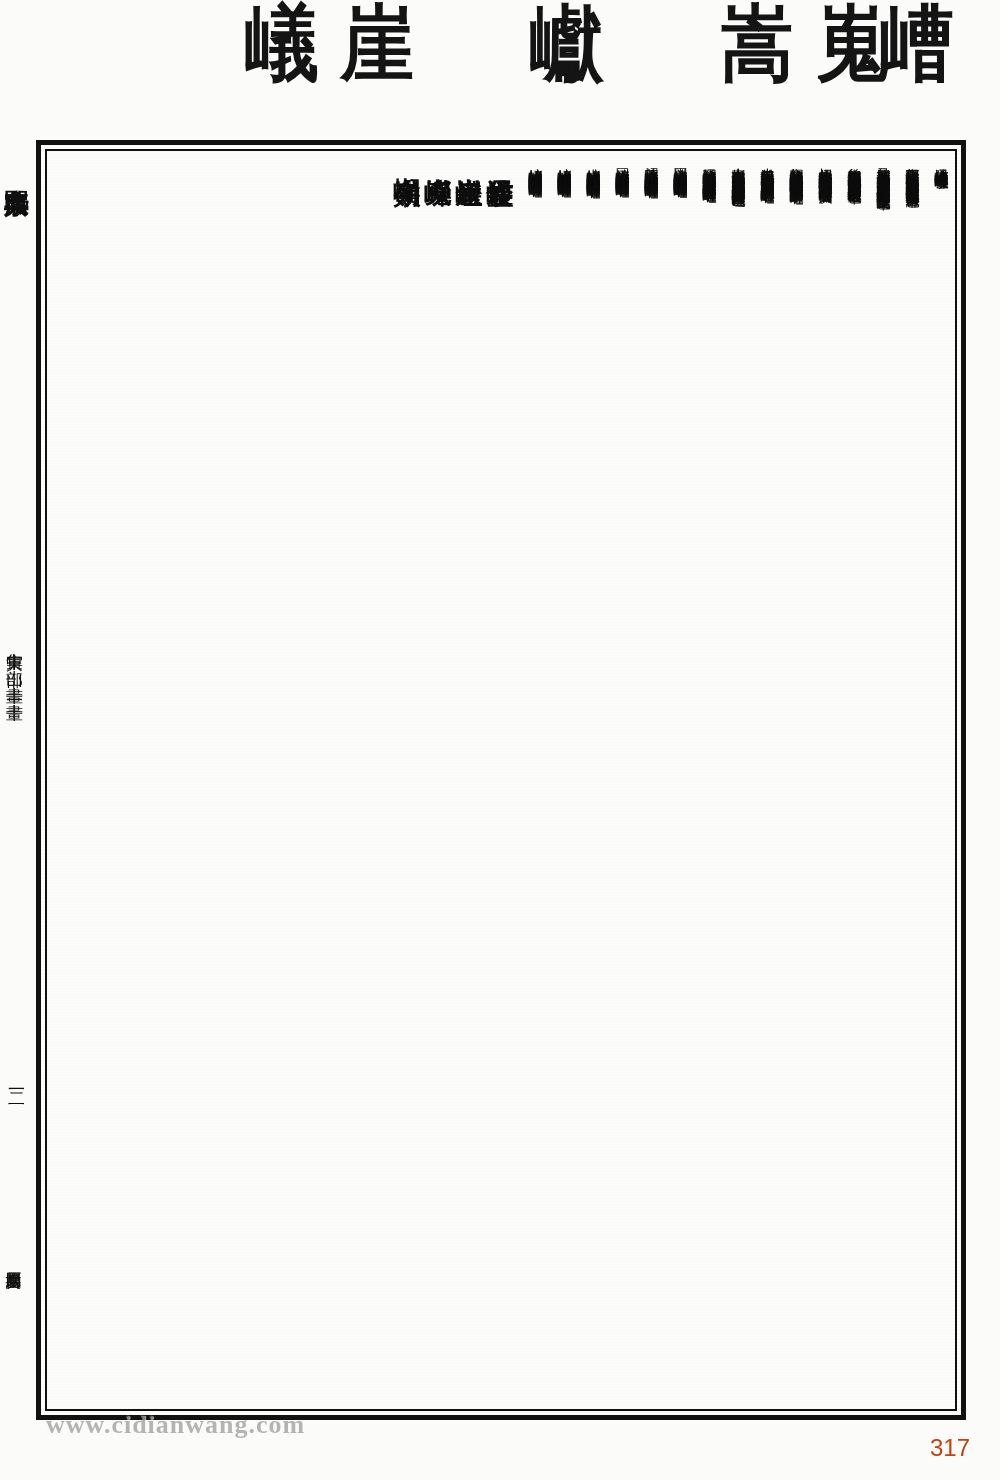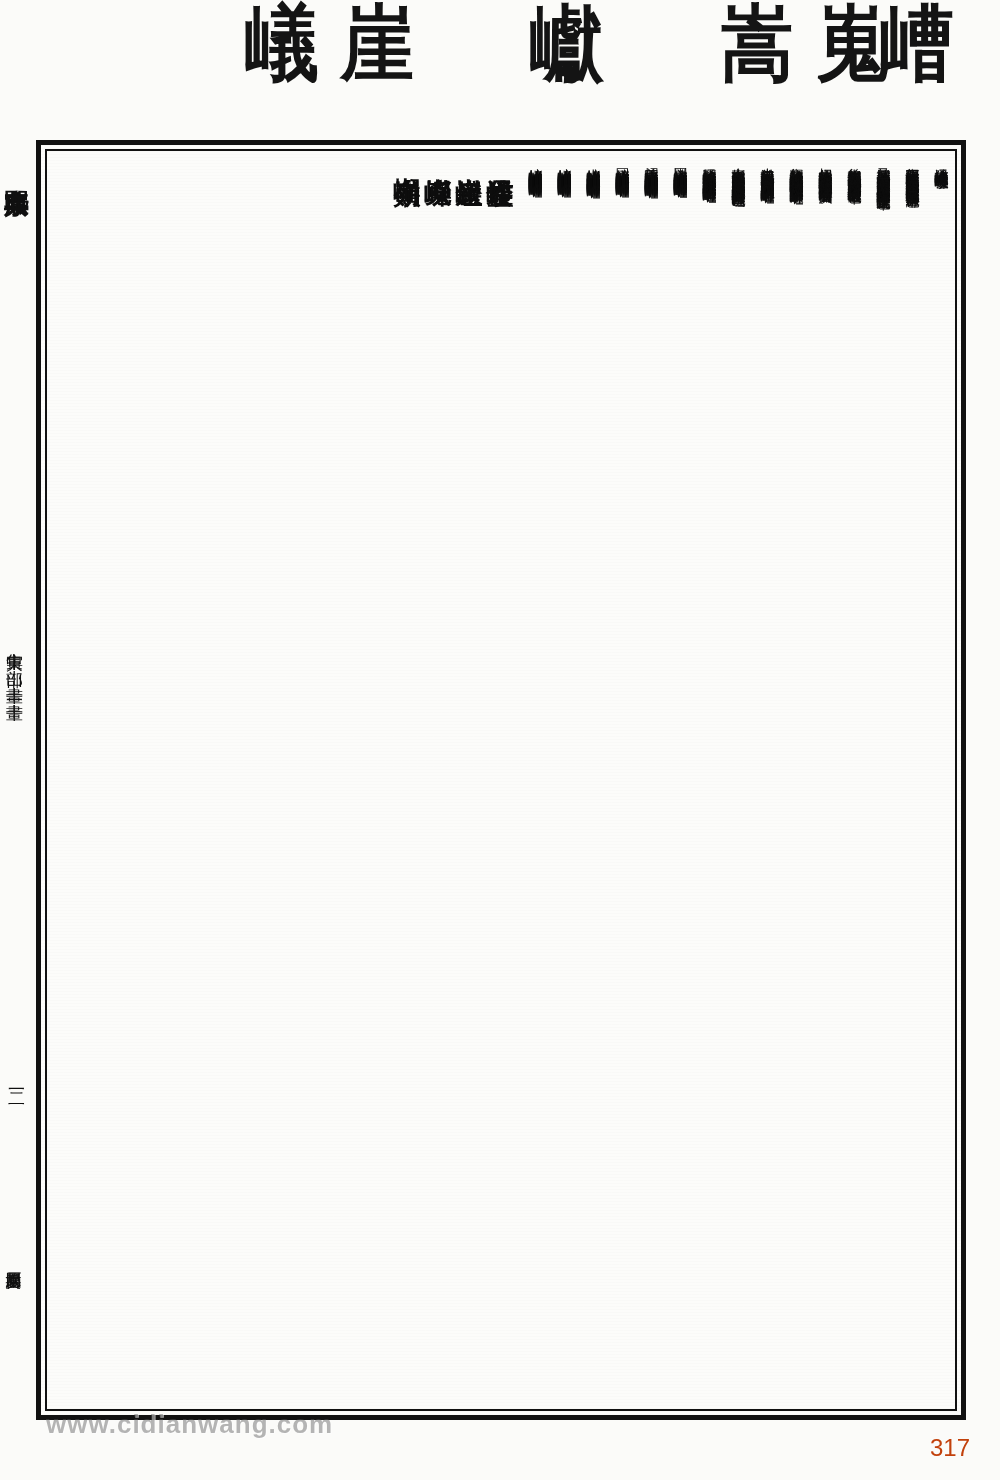--- a/index.html
+++ b/index.html
@@ -90,21 +90,21 @@
     line-height:1.1;
   }
   #spine .num{
     writing-mode:vertical-rl; text-orientation:upright;
     font-size:17px; color:#101010;
     position:absolute; left:6px; top:940px; height:60px;
   }
   
   #watermark{
     position:absolute; left:46px; bottom:40px;
-    font-family:Liberation Sans, sans-serif;
+    font-family:Liberation Serif, serif;
     font-size:26px; font-weight:bold;
     color:rgba(90,90,90,.45);
     letter-spacing:1px;
     text-shadow:1px 1px 0 rgba(255,255,255,.6);
   }
   
   #pagenum{
     position:absolute; right:30px; bottom:18px;
     font-family:"Liberation Sans", sans-serif;
     font-size:24px; color:#c2410c;

